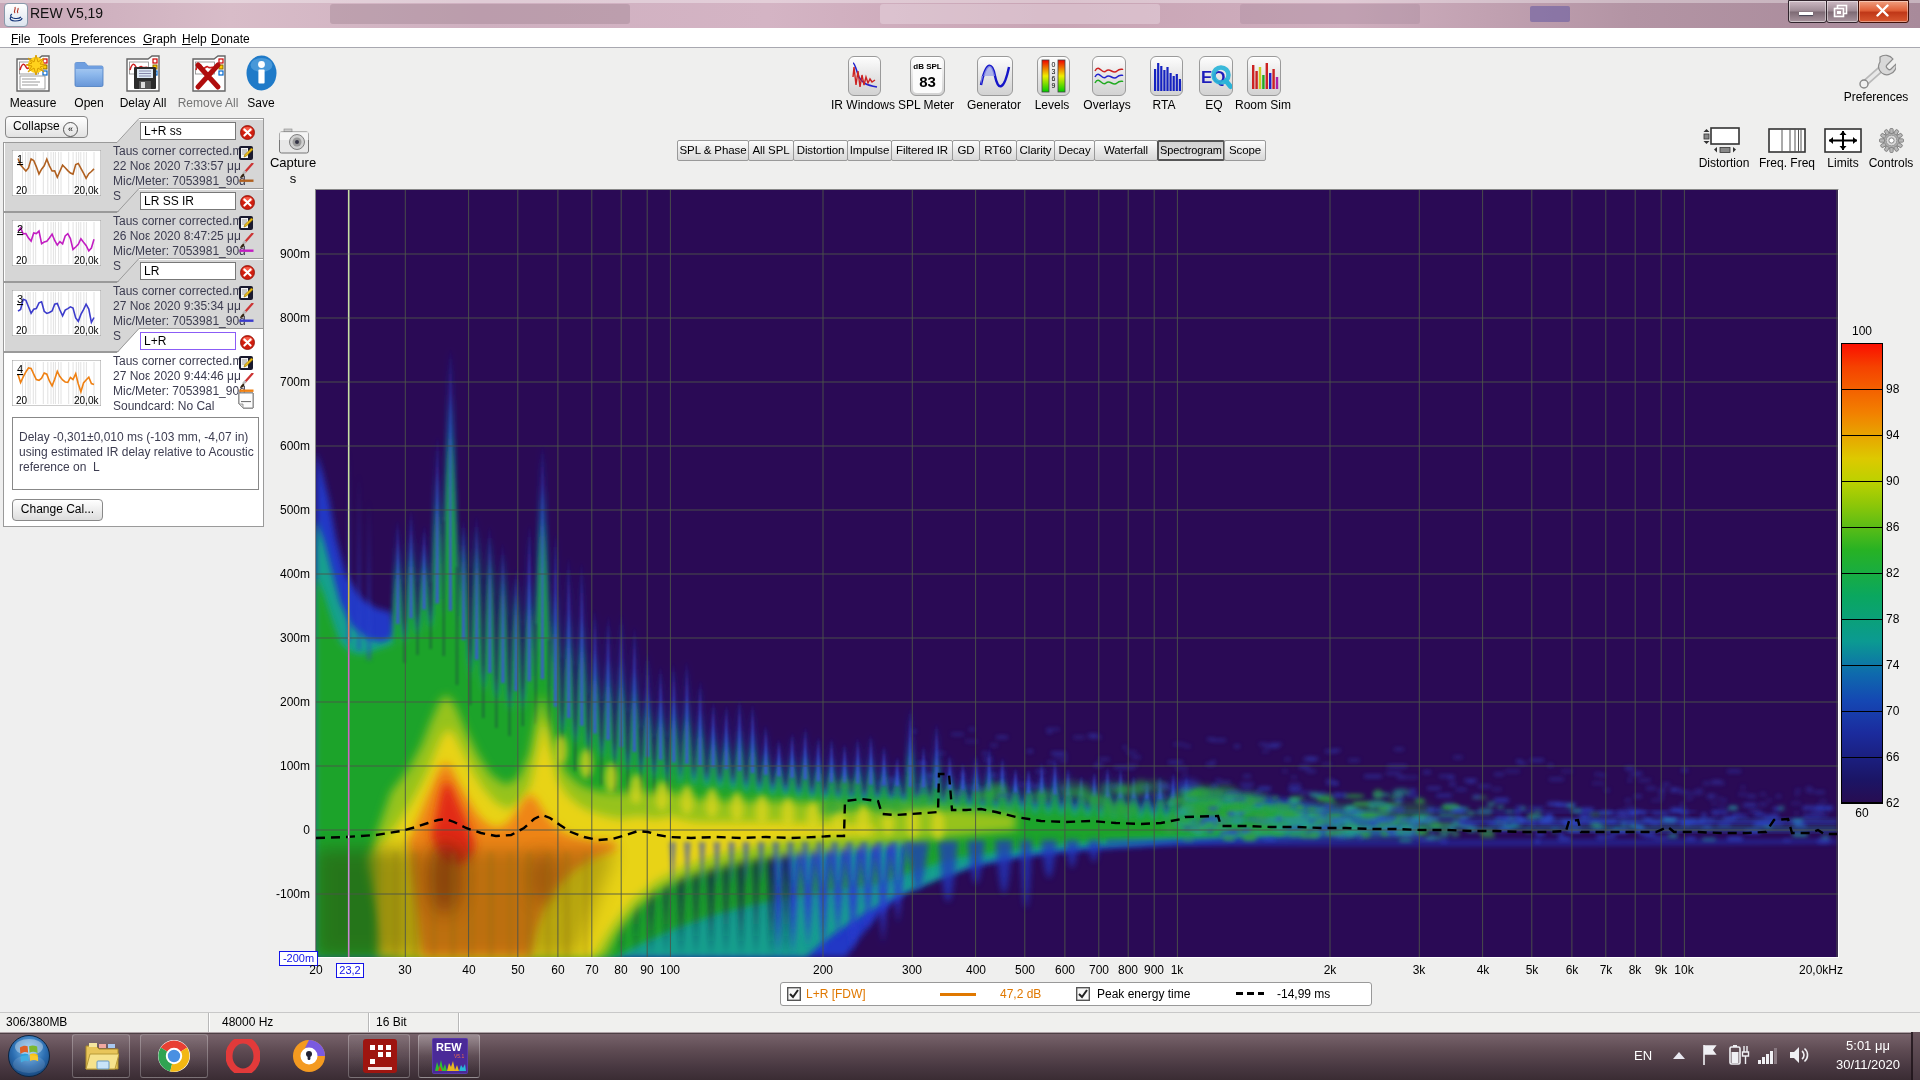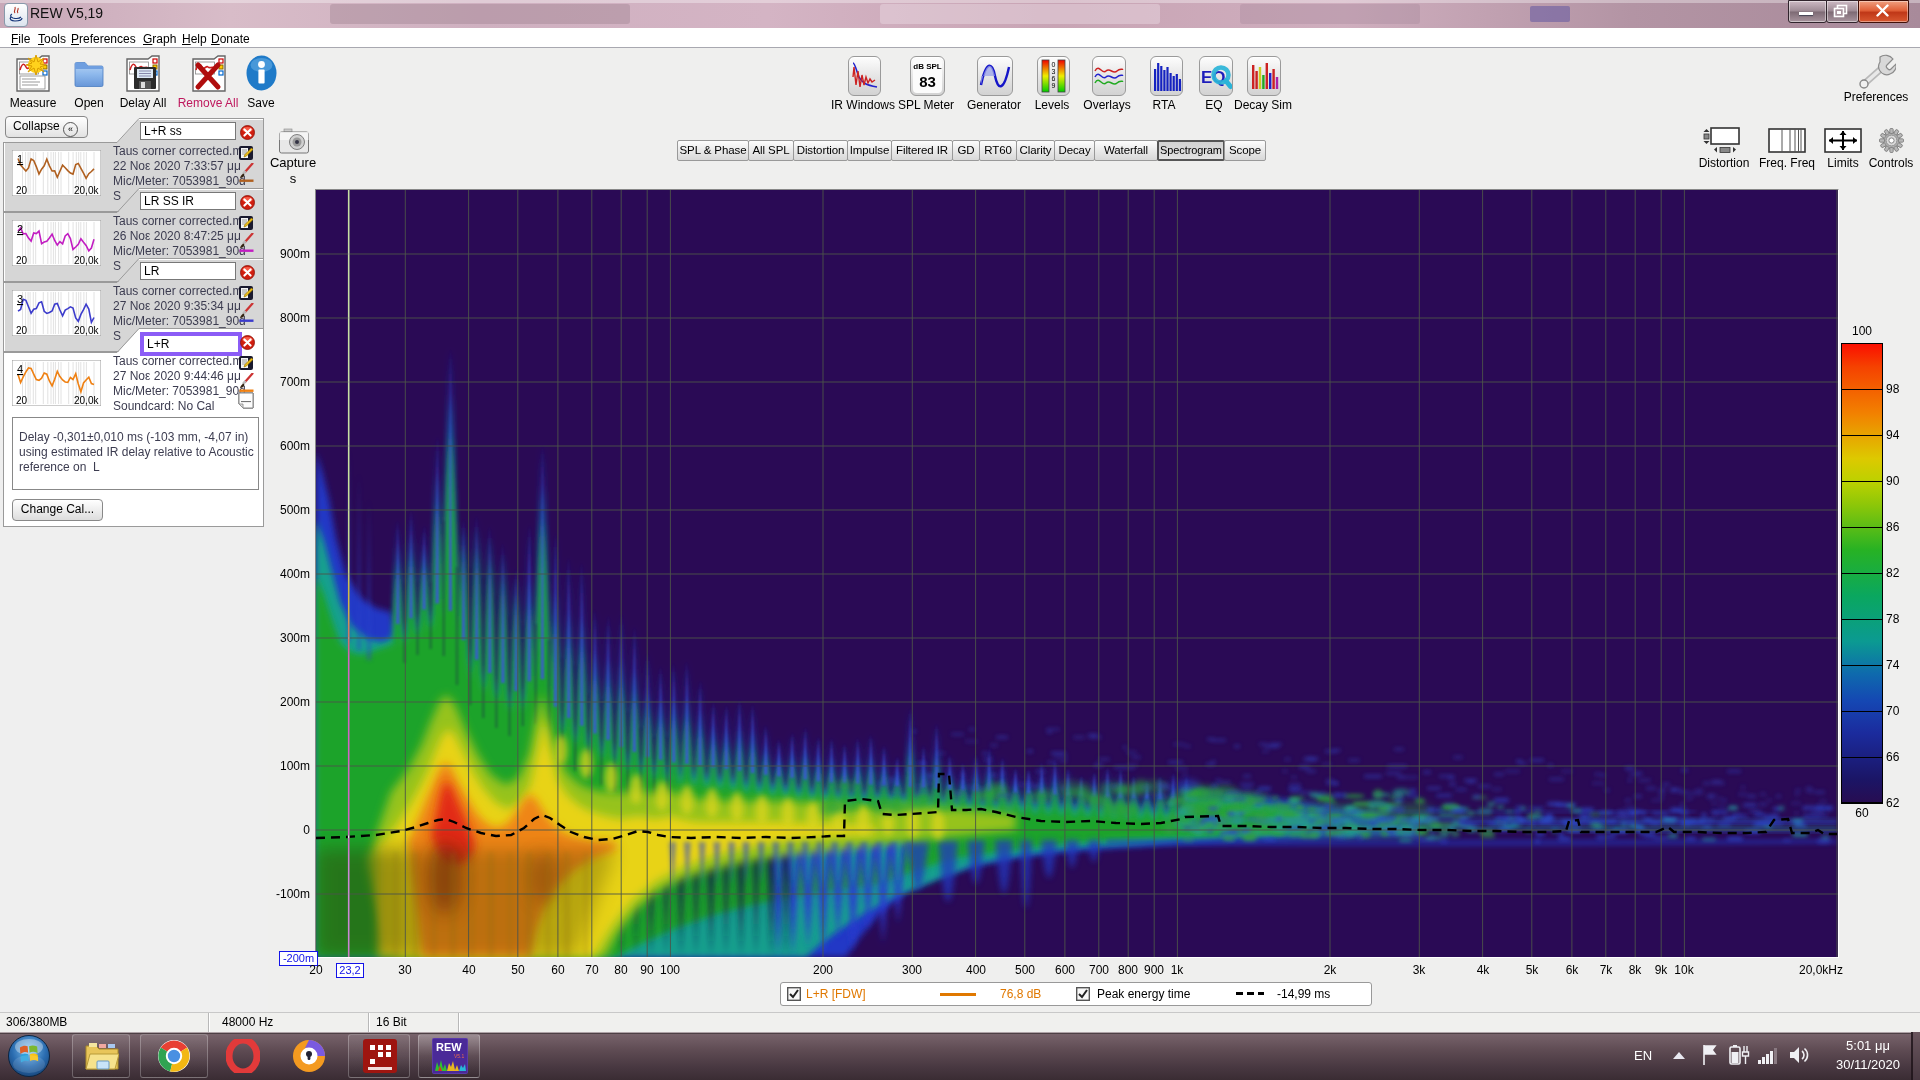--- a/index.html
+++ b/index.html
@@ -51,21 +51,21 @@
       <rect x="15" y="27" width="4" height="6" fill="#ddd"></rect>
     </g>
   </svg><div style="position:absolute;left:43px;top:96px;width:200px;text-align:center;font-size:12px;white-space:nowrap;color:#000">Delay All</div><svg style="position:absolute;left:192px;top:55px" width="34" height="37" viewBox="0 0 34 37">
     <path d="M1,4 L22,4 L26,1 L33,1 L33,36 L1,36 Z" fill="#fff" stroke="#666" stroke-width="1.4"></path>
     <rect x="3.5" y="7" width="19" height="12" fill="#fff" stroke="#888" stroke-width="0.8"></rect>
     <path d="M4,15 C6,8 8,8 10,12 C12,16 14,10 16,12 C18,14 20,11 22,13" stroke="#c22" stroke-width="1.6" fill="none"></path>
     <rect x="27" y="4" width="4" height="4" fill="#fff" stroke="#c00" stroke-width="1.2"></rect>
     <rect x="27" y="10" width="4" height="4" fill="#fc0" stroke="#860" stroke-width="1"></rect>
     <rect x="27" y="16" width="4" height="4" fill="#fff" stroke="#06c" stroke-width="1.2"></rect>
     <path d="M6,10 L26,32 M26,10 L6,32" stroke="#b00d0d" stroke-width="5" stroke-linecap="round"></path>
-  </svg><div style="position:absolute;left:108px;top:96px;width:200px;text-align:center;font-size:12px;white-space:nowrap;color:#be185d">Remove All</div><svg style="position:absolute;left:246px;top:55px" width="31" height="36" viewBox="0 0 31 36">
+  </svg><div style="position:absolute;left:108px;top:96px;width:200px;text-align:center;font-size:12px;white-space:nowrap;color:#737373">Remove All</div><svg style="position:absolute;left:246px;top:55px" width="31" height="36" viewBox="0 0 31 36">
     <ellipse cx="15.5" cy="18" rx="15" ry="17.5" fill="#1f7ac8"></ellipse>
     <ellipse cx="15.5" cy="10" rx="11" ry="7" fill="#5aa5e0" opacity="0.7"></ellipse>
     <circle cx="15.5" cy="9.5" r="3.4" fill="#fff"></circle>
     <rect x="12.4" y="14.5" width="6.2" height="14" rx="1" fill="#fff"></rect>
   </svg><div style="position:absolute;left:161px;top:96px;width:200px;text-align:center;font-size:12px;white-space:nowrap;color:#000">Save</div><div style="position:absolute;left:848px;top:56px;width:31px;height:38px;background:linear-gradient(#fdfdfd,#e8e8e8 45%,#d2d2d2);border:1px solid #9a9a9a;border-radius:6px;box-shadow:inset 0 1px 0 #fff"><svg width="31" height="38" viewBox="0 0 31 38">
       <path d="M4,6 C6,6 8,16 10,20 C13,26 17,28 28,30" stroke="#22c" stroke-width="1.6" fill="none"></path>
       <path d="M4,20 L5,10 L7,28 L9,14 L11,30 L13,18 L15,28 L17,20 L19,26 L21,22 L23,25 L26,23" stroke="#c22" stroke-width="1.4" fill="none"></path>
     </svg></div><div style="position:absolute;left:763px;top:98px;width:200px;text-align:center;font-size:12px;white-space:nowrap;color:#000">IR Windows</div><div style="position:absolute;left:910px;top:56px;width:33px;height:38px;background:linear-gradient(#fdfdfd,#e8e8e8 45%,#d2d2d2);border:1px solid #9a9a9a;border-radius:6px;box-shadow:inset 0 1px 0 #fff"><svg width="33" height="38" viewBox="0 0 33 38">
       <rect x="2" y="2" width="29" height="34" rx="4" fill="#fbfbfb"></rect>
       <text x="16.5" y="12" font-size="8" font-weight="bold" text-anchor="middle" font-family="Liberation Sans">dB SPL</text>
@@ -108,21 +108,21 @@
       <path d="M26,24 L30.5,29.5" stroke="#2ab4d8" stroke-width="5" stroke-linecap="round"></path>
     </svg></div><div style="position:absolute;left:1114px;top:98px;width:200px;text-align:center;font-size:12px;white-space:nowrap;color:#000">EQ</div><div style="position:absolute;left:1247px;top:56px;width:32px;height:38px;background:linear-gradient(#fdfdfd,#e8e8e8 45%,#d2d2d2);border:1px solid #9a9a9a;border-radius:6px;box-shadow:inset 0 1px 0 #fff"><svg width="32" height="38" viewBox="0 0 32 38">
       <rect x="4.0" y="8" width="2.4" height="24" fill="#c22"></rect>
       <rect x="7.4" y="14" width="2.4" height="18" fill="#c22"></rect>
       <rect x="10.8" y="10" width="2.4" height="22" fill="#cc2"></rect>
       <rect x="14.2" y="18" width="2.4" height="14" fill="#2a2"></rect>
       <rect x="17.6" y="6" width="2.4" height="26" fill="#c22"></rect>
       <rect x="21.0" y="16" width="2.4" height="16" fill="#22c"></rect>
       <rect x="24.4" y="12" width="2.4" height="20" fill="#c22"></rect>
       <rect x="27.8" y="20" width="2.4" height="12" fill="#a2a"></rect>
-    </svg></div><div style="position:absolute;left:1163px;top:98px;width:200px;text-align:center;font-size:12px;white-space:nowrap;color:#000">Decay Sim</div><svg style="position:absolute;left:1858px;top:53px" width="38" height="36" viewBox="0 0 38 36">
+    </svg></div><div style="position:absolute;left:1163px;top:98px;width:200px;text-align:center;font-size:12px;white-space:nowrap;color:#000">Room Sim</div><svg style="position:absolute;left:1858px;top:53px" width="38" height="36" viewBox="0 0 38 36">
     <path d="M6,31 L24,15" stroke="#b9b9b9" stroke-width="7" stroke-linecap="round"></path>
     <path d="M6,31 L24,15" stroke="#e8e8e8" stroke-width="3.5" stroke-linecap="round"></path>
     <path d="M22,4 C26,1 32,2 35,6 L29,12 C28,13 28,14 29,15 L30,16 C31,17 32,17 33,16 L38,11 C39,15 36,20 32,21 C28,23 24,21 22,18 C20,15 20,12 22,9 Z" fill="#d8d8d8" stroke="#8a8a8a" stroke-width="1.2"></path>
     <circle cx="6" cy="31" r="4" fill="#f0f0f0" stroke="#888" stroke-width="1.4"></circle>
   </svg><div style="position:absolute;left:1776px;top:90px;width:200px;text-align:center;font-size:12px;white-space:nowrap;color:#000">Preferences</div><div style="position:absolute;left:0;top:115px;width:268px;height:897px;background:#efefef"></div><div style="position:absolute;left:5px;top:116px;width:74px;height:20px;background:linear-gradient(#fff,#e2e2e2);border:1px solid #888;border-radius:4px;font-size:12px;text-align:left;padding-left:7px;line-height:19px">Collapse <span style="display:inline-block;width:13px;height:13px;border:1px solid #555;border-radius:50%;text-align:center;line-height:12px;font-size:9px;vertical-align:-2px">«</span></div><div style="position:absolute;left:3px;top:118px;width:259px;height:92px;background:#d6d6d6;border:1px solid #9a9a9a;clip-path:polygon(0 24px,115px 24px,137px 0,100% 0,100% 100%,0 100%);box-shadow:inset 1px 1px 0 #fff"></div><svg style="position:absolute;left:3px;top:118px" width="259" height="26" viewBox="0 0 259 26">
     <path d="M0,24.5 L114,24.5 L136,0.5 L259,0.5" stroke="#9a9a9a" stroke-width="1" fill="none"></path>
   </svg><div style="position:absolute;left:140px;top:122px;width:91px;height:16px;background:#fff;border:1px solid #777;font-size:12px;padding-left:3px;line-height:16px">L+R ss</div><svg style="position:absolute;left:240px;top:125px" width="15" height="15" viewBox="0 0 15 15">
     <circle cx="7.5" cy="7.5" r="7" fill="#cf1d0e" stroke="#8c0f05" stroke-width="0.8"></circle>
     <ellipse cx="7.5" cy="4.5" rx="5" ry="2.6" fill="#ff6a55" opacity="0.8"></ellipse>
     <path d="M4.4,4.4 L10.6,10.6 M10.6,4.4 L4.4,10.6" stroke="#fff" stroke-width="2.1" stroke-linecap="round"></path>
@@ -250,21 +250,21 @@
     <line x1="68.8" y1="2" x2="68.8" y2="44" stroke="#e2e2e2" stroke-width="1"></line>
     <line x1="71.9" y1="2" x2="71.9" y2="44" stroke="#e2e2e2" stroke-width="1"></line>
     <line x1="74.4" y1="2" x2="74.4" y2="44" stroke="#e2e2e2" stroke-width="1"></line>
     <line x1="82.0" y1="2" x2="82.0" y2="44" stroke="#e2e2e2" stroke-width="1"></line>
     <polyline points="6.0,21.1 8.6,19.5 11.2,9.3 13.9,10.3 16.5,16.7 19.1,23.3 21.7,19.2 24.3,18.5 27.0,12.8 29.6,11.8 32.2,21.3 34.8,23.4 37.4,22.5 40.1,21.0 42.7,14.2 45.3,13.4 47.9,20.0 50.6,25.8 53.2,20.1 55.8,18.6 58.4,16.8 61.0,18.0 63.7,28.0 66.3,31.3 68.9,24.4 71.5,19.7 74.1,14.2 76.8,19.0 79.4,32.4 82.0,27.5" stroke="#3c3ccc" stroke-width="1.6" fill="none"></polyline>
     <text x="5" y="13" font-size="11" text-decoration="underline" font-family="Liberation Sans">3</text>
     <text x="4" y="44" font-size="10" font-family="Liberation Sans">20</text>
     <text x="62" y="44" font-size="10" font-family="Liberation Sans">20,0k</text>
   </svg><div style="position:absolute;left:3px;top:328px;width:259px;height:197px;background:#fff;border:1px solid #9a9a9a;clip-path:polygon(0 24px,115px 24px,137px 0,100% 0,100% 100%,0 100%);box-shadow:inset 1px 1px 0 #fff"></div><svg style="position:absolute;left:3px;top:328px" width="259" height="26" viewBox="0 0 259 26">
     <path d="M0,24.5 L114,24.5 L136,0.5 L259,0.5" stroke="#9a9a9a" stroke-width="1" fill="none"></path>
-  </svg><div style="position:absolute;left:140px;top:332px;width:91px;height:16px;background:#fff;border:4px solid #8b5cf6;font-size:12px;padding-left:3px;line-height:16px">L+R</div><svg style="position:absolute;left:240px;top:335px" width="15" height="15" viewBox="0 0 15 15">
+  </svg><div style="position:absolute;left:140px;top:332px;width:91px;height:16px;background:#fff;border:1px solid #8b5cf6;font-size:12px;padding-left:3px;line-height:16px">L+R</div><svg style="position:absolute;left:240px;top:335px" width="15" height="15" viewBox="0 0 15 15">
     <circle cx="7.5" cy="7.5" r="7" fill="#cf1d0e" stroke="#8c0f05" stroke-width="0.8"></circle>
     <ellipse cx="7.5" cy="4.5" rx="5" ry="2.6" fill="#ff6a55" opacity="0.8"></ellipse>
     <path d="M4.4,4.4 L10.6,10.6 M10.6,4.4 L4.4,10.6" stroke="#fff" stroke-width="2.1" stroke-linecap="round"></path>
   </svg><div style="position:absolute;left:113px;top:354px;font-size:12px;color:#3c3c50;white-space:nowrap">Taus corner corrected.m</div><div style="position:absolute;left:113px;top:369px;font-size:12px;color:#3c3c50;white-space:nowrap">27 Νοε 2020 9:44:46 μμ</div><div style="position:absolute;left:113px;top:384px;font-size:12px;color:#3c3c50;white-space:nowrap">Mic/Meter: 7053981_90d</div><div style="position:absolute;left:113px;top:399px;font-size:12px;color:#3c3c50;white-space:nowrap">Soundcard: No Cal</div><svg style="position:absolute;left:239px;top:356px" width="14" height="14" viewBox="0 0 14 14">
     <rect width="14" height="14" rx="2" fill="#1a1a2e"></rect>
     <rect x="2" y="2" width="7" height="10" fill="#f4f4f4"></rect>
     <line x1="3" y1="4" x2="8" y2="4" stroke="#888" stroke-width="0.8"></line>
     <line x1="3" y1="6" x2="8" y2="6" stroke="#888" stroke-width="0.8"></line>
     <line x1="3" y1="8" x2="8" y2="8" stroke="#888" stroke-width="0.8"></line>
     <path d="M12.5,2 L6,8.5 L5,11 L7.5,10 L14,3.5 Z" fill="#f2c018" stroke="#9a7a00" stroke-width="0.7"></path>
@@ -1099,21 +1099,21 @@
         <rect x="1275" y="634" width="5" height="3" rx="1.5" fill="#2f9e45" opacity="0.43"></rect>
         <rect x="1279" y="634" width="4" height="3" rx="1.5" fill="#2f9e45" opacity="0.48"></rect>
         <rect x="1194" y="634" width="7" height="3" rx="1.5" fill="#23a08a" opacity="0.35"></rect>
       </g>
       <path d="M89.3,0 V767 M152.6,0 V767 M201.8,0 V767 M241.9,0 V767 M275.8,0 V767 M305.2,0 V767 M331.2,0 V767 M354.4,0 V767 M507.0,0 V767 M596.3,0 V767 M659.6,0 V767 M708.8,0 V767 M748.9,0 V767 M782.8,0 V767 M812.2,0 V767 M838.2,0 V767 M861.4,0 V767 M1014.0,0 V767 M1103.3,0 V767 M1166.6,0 V767 M1215.8,0 V767 M1255.9,0 V767 M1289.8,0 V767 M1319.2,0 V767 M1345.2,0 V767 M1368.4,0 V767 M1521.0,0 V767 M0,64 H1522 M0,128 H1522 M0,192 H1522 M0,256 H1522 M0,320 H1522 M0,384 H1522 M0,448 H1522 M0,512 H1522 M0,576 H1522 M0,640 H1522 M0,704 H1522" stroke="#4d544a" stroke-width="1" fill="none" opacity="0.9"></path>
       <path d="M0,648 L30,647 L60,645 L85,641 L100,637 L112,633 L122,630 L130,629 L138,632 L150,638 L165,643 L180,646 L195,645 L208,638 L218,629 L226,625 L234,628 L244,635 L255,642 L268,647 L282,650 L296,649 L310,645 L322,641 L332,642 L342,645 L353,647 L375,648 L400,647 L425,648 L450,647 L475,648 L500,647 L515,646 L528,646 L529,611 L545,609 L562,611 L566,624 L580,625 L595,624 L610,623 L622,622 L623,584 L633,584 L636,620 L650,620 L665,619 L680,622 L700,627 L725,631 L750,632 L775,631 L800,633 L825,634 L845,633 L855,631 L866,629 L869,627 L902,626 L905,636 L930,636 L955,637 L980,637 L1005,638 L1030,638 L1055,639 L1080,639 L1105,640 L1130,640 L1155,641 L1180,641 L1205,642 L1230,642 L1250,641 L1253,631 L1262,630 L1265,642 L1290,642 L1315,642 L1340,642 L1352,637 L1358,642 L1380,642 L1405,643 L1430,643 L1450,642 L1458,630 L1472,629 L1476,643 L1495,643 L1502,640 L1508,644 L1521,644" stroke="#000" stroke-width="2.4" fill="none" stroke-dasharray="9 6"></path>
       <rect x="31.9" y="0" width="1.6" height="767" fill="#fff" style="mix-blend-mode:difference" opacity="0.92"></rect>
     </svg><div style="position:absolute;left:230px;top:247px;width:80px;text-align:right;font-size:12px">900m</div><div style="position:absolute;left:230px;top:311px;width:80px;text-align:right;font-size:12px">800m</div><div style="position:absolute;left:230px;top:375px;width:80px;text-align:right;font-size:12px">700m</div><div style="position:absolute;left:230px;top:439px;width:80px;text-align:right;font-size:12px">600m</div><div style="position:absolute;left:230px;top:503px;width:80px;text-align:right;font-size:12px">500m</div><div style="position:absolute;left:230px;top:567px;width:80px;text-align:right;font-size:12px">400m</div><div style="position:absolute;left:230px;top:631px;width:80px;text-align:right;font-size:12px">300m</div><div style="position:absolute;left:230px;top:695px;width:80px;text-align:right;font-size:12px">200m</div><div style="position:absolute;left:230px;top:759px;width:80px;text-align:right;font-size:12px">100m</div><div style="position:absolute;left:230px;top:823px;width:80px;text-align:right;font-size:12px">0</div><div style="position:absolute;left:230px;top:887px;width:80px;text-align:right;font-size:12px">-100m</div><div style="position:absolute;left:279px;top:951px;width:37px;height:13px;background:#fff;border:1.5px solid #1313e8;color:#1313e8;font-size:11px;text-align:center;line-height:13px">-200m</div><div style="position:absolute;left:286px;top:963px;width:60px;text-align:center;font-size:12px">20</div><div style="position:absolute;left:375px;top:963px;width:60px;text-align:center;font-size:12px">30</div><div style="position:absolute;left:439px;top:963px;width:60px;text-align:center;font-size:12px">40</div><div style="position:absolute;left:488px;top:963px;width:60px;text-align:center;font-size:12px">50</div><div style="position:absolute;left:528px;top:963px;width:60px;text-align:center;font-size:12px">60</div><div style="position:absolute;left:562px;top:963px;width:60px;text-align:center;font-size:12px">70</div><div style="position:absolute;left:591px;top:963px;width:60px;text-align:center;font-size:12px">80</div><div style="position:absolute;left:617px;top:963px;width:60px;text-align:center;font-size:12px">90</div><div style="position:absolute;left:640px;top:963px;width:60px;text-align:center;font-size:12px">100</div><div style="position:absolute;left:793px;top:963px;width:60px;text-align:center;font-size:12px">200</div><div style="position:absolute;left:882px;top:963px;width:60px;text-align:center;font-size:12px">300</div><div style="position:absolute;left:946px;top:963px;width:60px;text-align:center;font-size:12px">400</div><div style="position:absolute;left:995px;top:963px;width:60px;text-align:center;font-size:12px">500</div><div style="position:absolute;left:1035px;top:963px;width:60px;text-align:center;font-size:12px">600</div><div style="position:absolute;left:1069px;top:963px;width:60px;text-align:center;font-size:12px">700</div><div style="position:absolute;left:1098px;top:963px;width:60px;text-align:center;font-size:12px">800</div><div style="position:absolute;left:1124px;top:963px;width:60px;text-align:center;font-size:12px">900</div><div style="position:absolute;left:1147px;top:963px;width:60px;text-align:center;font-size:12px">1k</div><div style="position:absolute;left:1300px;top:963px;width:60px;text-align:center;font-size:12px">2k</div><div style="position:absolute;left:1389px;top:963px;width:60px;text-align:center;font-size:12px">3k</div><div style="position:absolute;left:1453px;top:963px;width:60px;text-align:center;font-size:12px">4k</div><div style="position:absolute;left:1502px;top:963px;width:60px;text-align:center;font-size:12px">5k</div><div style="position:absolute;left:1542px;top:963px;width:60px;text-align:center;font-size:12px">6k</div><div style="position:absolute;left:1576px;top:963px;width:60px;text-align:center;font-size:12px">7k</div><div style="position:absolute;left:1605px;top:963px;width:60px;text-align:center;font-size:12px">8k</div><div style="position:absolute;left:1631px;top:963px;width:60px;text-align:center;font-size:12px">9k</div><div style="position:absolute;left:1654px;top:963px;width:60px;text-align:center;font-size:12px">10k</div><div style="position:absolute;left:1757px;top:963px;width:86px;text-align:right;font-size:12px">20,0kHz</div><div style="position:absolute;left:336px;top:963px;width:26px;height:13px;background:#fff;border:1.5px solid #1313e8;color:#1313e8;font-size:11px;text-align:center;line-height:13px">23,2</div><div style="position:absolute;left:1841px;top:343px;width:42px;height:460px;border:1px solid #000;box-sizing:border-box;background:linear-gradient(#fb0f00 0%,#f54200 5%,#f28000 15%,#ddc900 25%,#bcd100 30%,#8ec708 35%,#27b224 45%,#0aa75f 55%,#0b9a92 65%,#0e6aad 72%,#1547b3 78%,#1b2b9d 85%,#1b1566 95%,#270d52 100%)"></div><div style="position:absolute;left:1841px;top:389px;width:42px;height:1px;background:#000"></div><div style="position:absolute;left:1886px;top:382px;font-size:12px">98</div><div style="position:absolute;left:1841px;top:435px;width:42px;height:1px;background:#000"></div><div style="position:absolute;left:1886px;top:428px;font-size:12px">94</div><div style="position:absolute;left:1841px;top:481px;width:42px;height:1px;background:#000"></div><div style="position:absolute;left:1886px;top:474px;font-size:12px">90</div><div style="position:absolute;left:1841px;top:527px;width:42px;height:1px;background:#000"></div><div style="position:absolute;left:1886px;top:520px;font-size:12px">86</div><div style="position:absolute;left:1841px;top:573px;width:42px;height:1px;background:#000"></div><div style="position:absolute;left:1886px;top:566px;font-size:12px">82</div><div style="position:absolute;left:1841px;top:619px;width:42px;height:1px;background:#000"></div><div style="position:absolute;left:1886px;top:612px;font-size:12px">78</div><div style="position:absolute;left:1841px;top:665px;width:42px;height:1px;background:#000"></div><div style="position:absolute;left:1886px;top:658px;font-size:12px">74</div><div style="position:absolute;left:1841px;top:711px;width:42px;height:1px;background:#000"></div><div style="position:absolute;left:1886px;top:704px;font-size:12px">70</div><div style="position:absolute;left:1841px;top:757px;width:42px;height:1px;background:#000"></div><div style="position:absolute;left:1886px;top:750px;font-size:12px">66</div><div style="position:absolute;left:1841px;top:803px;width:42px;height:1px;background:#000"></div><div style="position:absolute;left:1886px;top:796px;font-size:12px">62</div><div style="position:absolute;left:1832px;top:324px;width:60px;text-align:center;font-size:12px">100</div><div style="position:absolute;left:1832px;top:806px;width:60px;text-align:center;font-size:12px">60</div><div style="position:absolute;left:780px;top:982px;width:592px;height:24px;background:#fff;border:1px solid #999;border-radius:3px;box-sizing:border-box"></div><svg style="position:absolute;left:787px;top:987px" width="14" height="14" viewBox="0 0 14 14">
       <rect x="0.7" y="0.7" width="12.6" height="12.6" fill="#f8f8f8" stroke="#555" stroke-width="1.4"></rect>
       <path d="M3,7 L6,10 L11,3" stroke="#222" stroke-width="2" fill="none"></path>
-    </svg><div style="position:absolute;left:806px;top:987px;font-size:12px;color:#e07800">L+R [FDW]</div><div style="position:absolute;left:940px;top:993px;width:36px;height:2.5px;background:#e07800"></div><div style="position:absolute;left:1000px;top:987px;font-size:12px;color:#e07800">76,8 dB</div><svg style="position:absolute;left:1076px;top:987px" width="14" height="14" viewBox="0 0 14 14">
+    </svg><div style="position:absolute;left:806px;top:987px;font-size:12px;color:#e07800">L+R [FDW]</div><div style="position:absolute;left:940px;top:993px;width:36px;height:2.5px;background:#e07800"></div><div style="position:absolute;left:1000px;top:987px;font-size:12px;color:#e07800">47,2 dB</div><svg style="position:absolute;left:1076px;top:987px" width="14" height="14" viewBox="0 0 14 14">
       <rect x="0.7" y="0.7" width="12.6" height="12.6" fill="#f8f8f8" stroke="#555" stroke-width="1.4"></rect>
       <path d="M3,7 L6,10 L11,3" stroke="#222" stroke-width="2" fill="none"></path>
     </svg><div style="position:absolute;left:1097px;top:987px;font-size:12px">Peak energy time</div><div style="position:absolute;left:1236px;top:992px;width:28px;height:3px;background:repeating-linear-gradient(90deg,#000 0,#000 7px,#fff 7px,#fff 11px)"></div><div style="position:absolute;left:1277px;top:987px;font-size:12px">-14,99 ms</div><div style="position:absolute;left:0;top:1012px;width:1920px;height:20px;background:#f0f0ee;border-top:1px solid #c8c8c8;box-sizing:border-box"></div><div style="position:absolute;left:208px;top:1013px;width:1px;height:19px;background:#b8b8b8"></div><div style="position:absolute;left:209px;top:1013px;width:1px;height:19px;background:#fff"></div><div style="position:absolute;left:368px;top:1013px;width:1px;height:19px;background:#b8b8b8"></div><div style="position:absolute;left:369px;top:1013px;width:1px;height:19px;background:#fff"></div><div style="position:absolute;left:458px;top:1013px;width:1px;height:19px;background:#b8b8b8"></div><div style="position:absolute;left:459px;top:1013px;width:1px;height:19px;background:#fff"></div><div style="position:absolute;left:6px;top:1015px;font-size:12px">306/380MB</div><div style="position:absolute;left:222px;top:1015px;font-size:12px">48000 Hz</div><div style="position:absolute;left:376px;top:1015px;font-size:12px">16 Bit</div><div style="position:absolute;left:0;top:1032px;width:1920px;height:48px;background:linear-gradient(#7a656d,#5d4a52 40%,#473740 75%,#3a2c33)"></div><div style="position:absolute;left:0;top:1032px;width:1920px;height:1px;background:rgba(255,255,255,0.4)"></div><div style="position:absolute;left:0;top:1033px;width:1920px;height:1px;background:rgba(0,0,0,0.35)"></div><svg style="position:absolute;left:7px;top:1034px" width="44" height="44" viewBox="0 0 44 44">
       <defs>
         <radialGradient id="orb" cx="0.5" cy="0.35" r="0.75">
           <stop offset="0" stop-color="#7ec0ee"></stop>
           <stop offset="0.55" stop-color="#2a6cb0"></stop>
           <stop offset="1" stop-color="#123a6a"></stop>
         </radialGradient>
       </defs>

